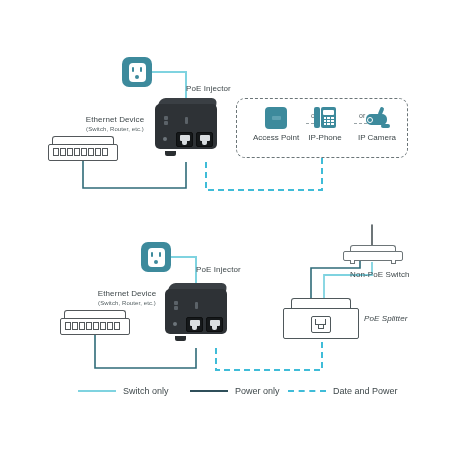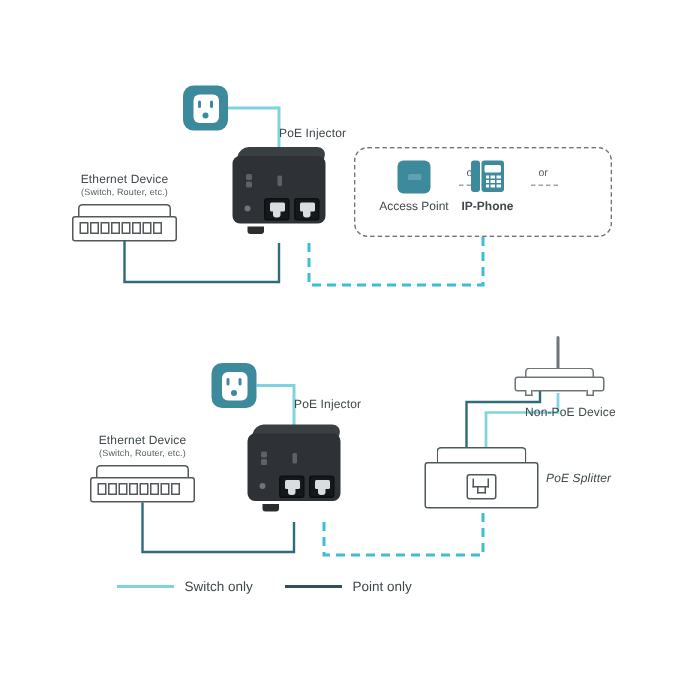--- a/index.html
+++ b/index.html
@@ -43,20 +43,21 @@
     line-height: 1.25;
   }
   .label.strong { color: #3f484b; }
   .label.sub {
     font-size: 6px;
     color: #556063;
   }
   .label.center {
     text-align: center;
     transform: translateX(-50%);
+    margin-left: 32px;
   }
 
   
   .outlet {
     position: absolute;
     width: 30px;
     height: 30px;
     border-radius: 7px;
     background: #3d8a9c;
     box-sizing: border-box;
@@ -610,26 +611,35 @@
             <i></i>
             <i></i>
             <i></i>
             <i></i>
             <i></i>
             <i></i>
             <i></i>
             <i></i>
         </span>
       </div>
-      <div class="cap" style="top:27px;font-weight:bold;">IP-Phone</div>
+      <div class="cap" style="top:27px;">IP-Phone</div>
     </div>
 
     <div class="or-line" style="left:354px; top:123px; width:18px;"></div>
     <div class="or-label" style="left:359px; top:112px;">or</div>
 
+    <div class="opt-item" style="left:352px; top:106px; width:50px; height:40px;">
+      <div class="cam-glyph">
+        <span class="arm"></span>
+        <span class="body"></span>
+        <span class="lens"></span>
+        <span class="mount"></span>
+      </div>
+      <div class="cap" style="top:27px;">IP Camera</div>
+    </div>
 
     <div class="outlet" style="left:141px; top:242px;">
       <div class="face">
         <span class="slot l"></span>
         <span class="slot r"></span>
         <span class="ground"></span>
       </div>
     </div>
 
     <div class="injector" style="left:165px; top:283px;">
@@ -665,37 +675,41 @@
       </div>
     </div>
 
     <div class="router" style="left:340px; top:224px;">
       <div class="ant"></div>
       <div class="top"></div>
       <div class="body"></div>
       <div class="leg l"></div>
       <div class="leg r"></div>
     </div>
-    <div class="label strong" style="left:350px; top:270px;">Non-PoE Device</div>
+    <div class="label strong" style="left:350px; top:270px;">Non-PoE Switch</div>
 
     <div class="splitter" style="left:283px; top:298px;">
       <div class="top"></div>
       <div class="body"></div>
       <div class="rj">
         <span class="tab"></span>
         <span class="pin"></span>
       </div>
     </div>
     <div class="label strong" style="left:364px; top:314px;font-style:italic;">PoE Splitter</div>
 
     <div class="legend" style="left:78px; top:386px;">
       <span class="swatch power"></span>
       <span class="txt">Switch only</span>
     </div>
 
     <div class="legend" style="left:190px; top:386px;">
       <span class="swatch data"></span>
-      <span class="txt">Point only</span>
-    </div>
-
+      <span class="txt">Power only</span>
+    </div>
+
+    <div class="legend" style="left:288px; top:386px;">
+      <span class="swatch both"></span>
+      <span class="txt">Date and Power</span>
+    </div>
 
   </div>
 </div>
 
 </body></html>

